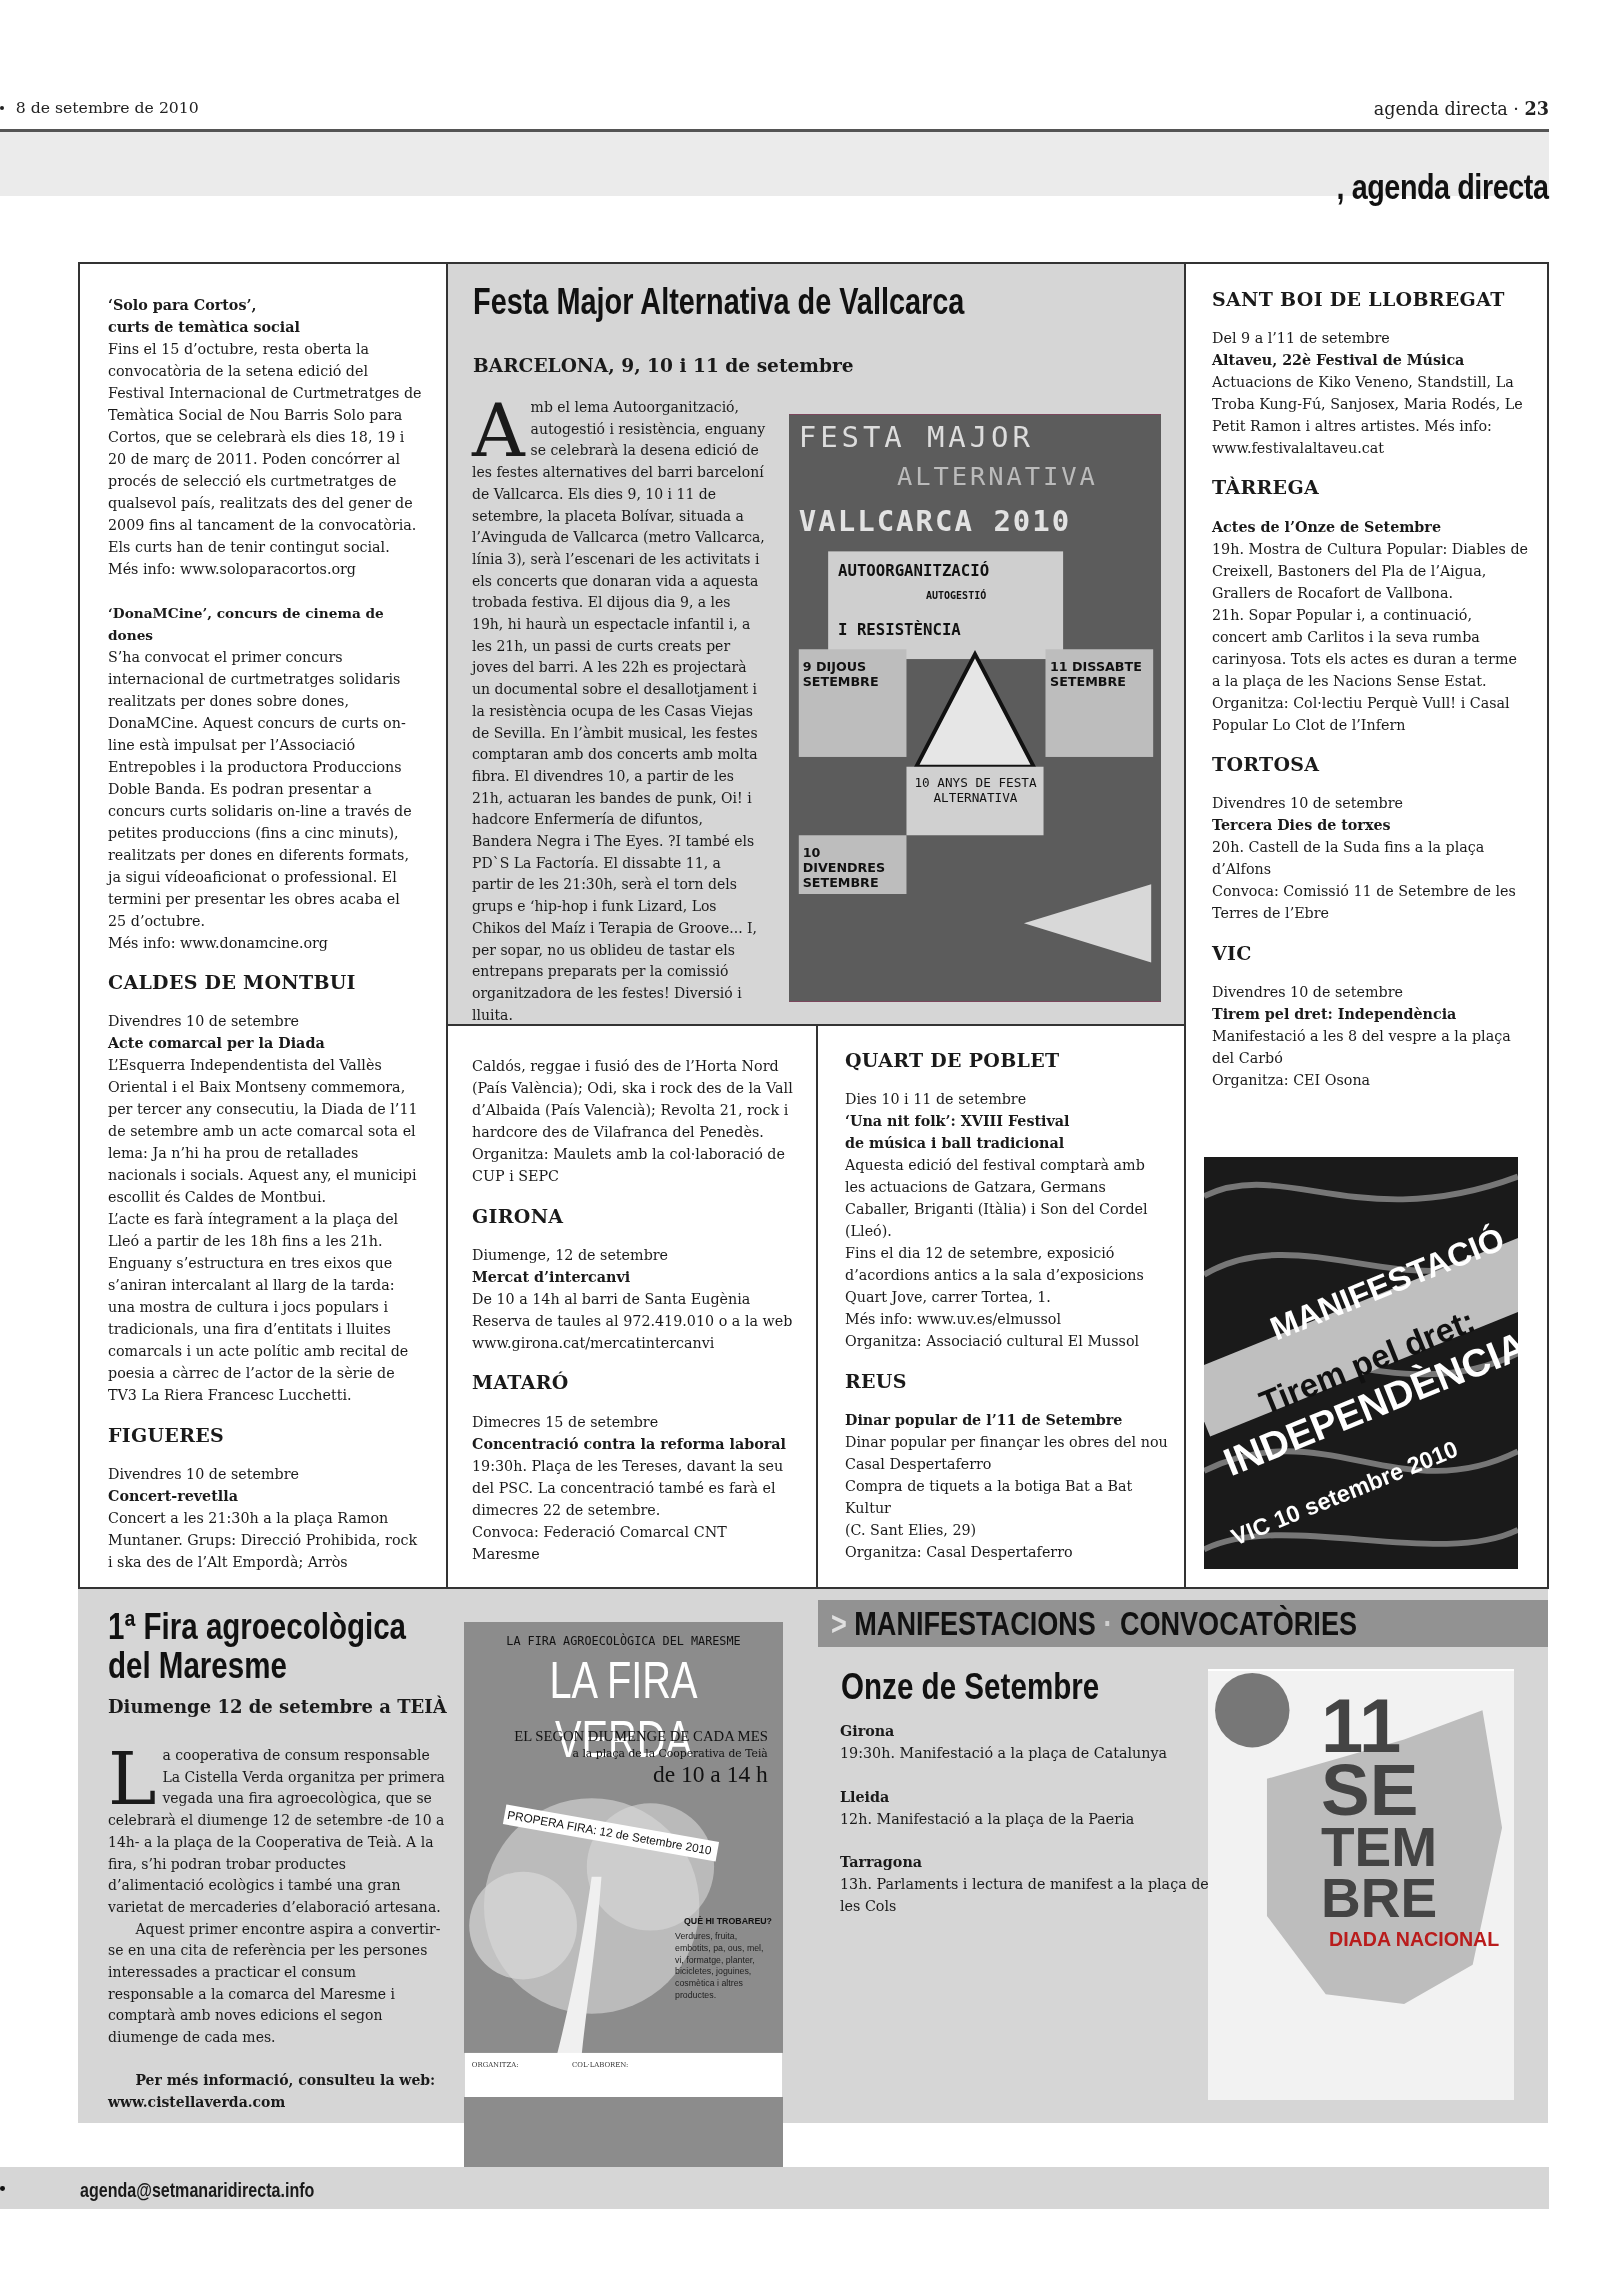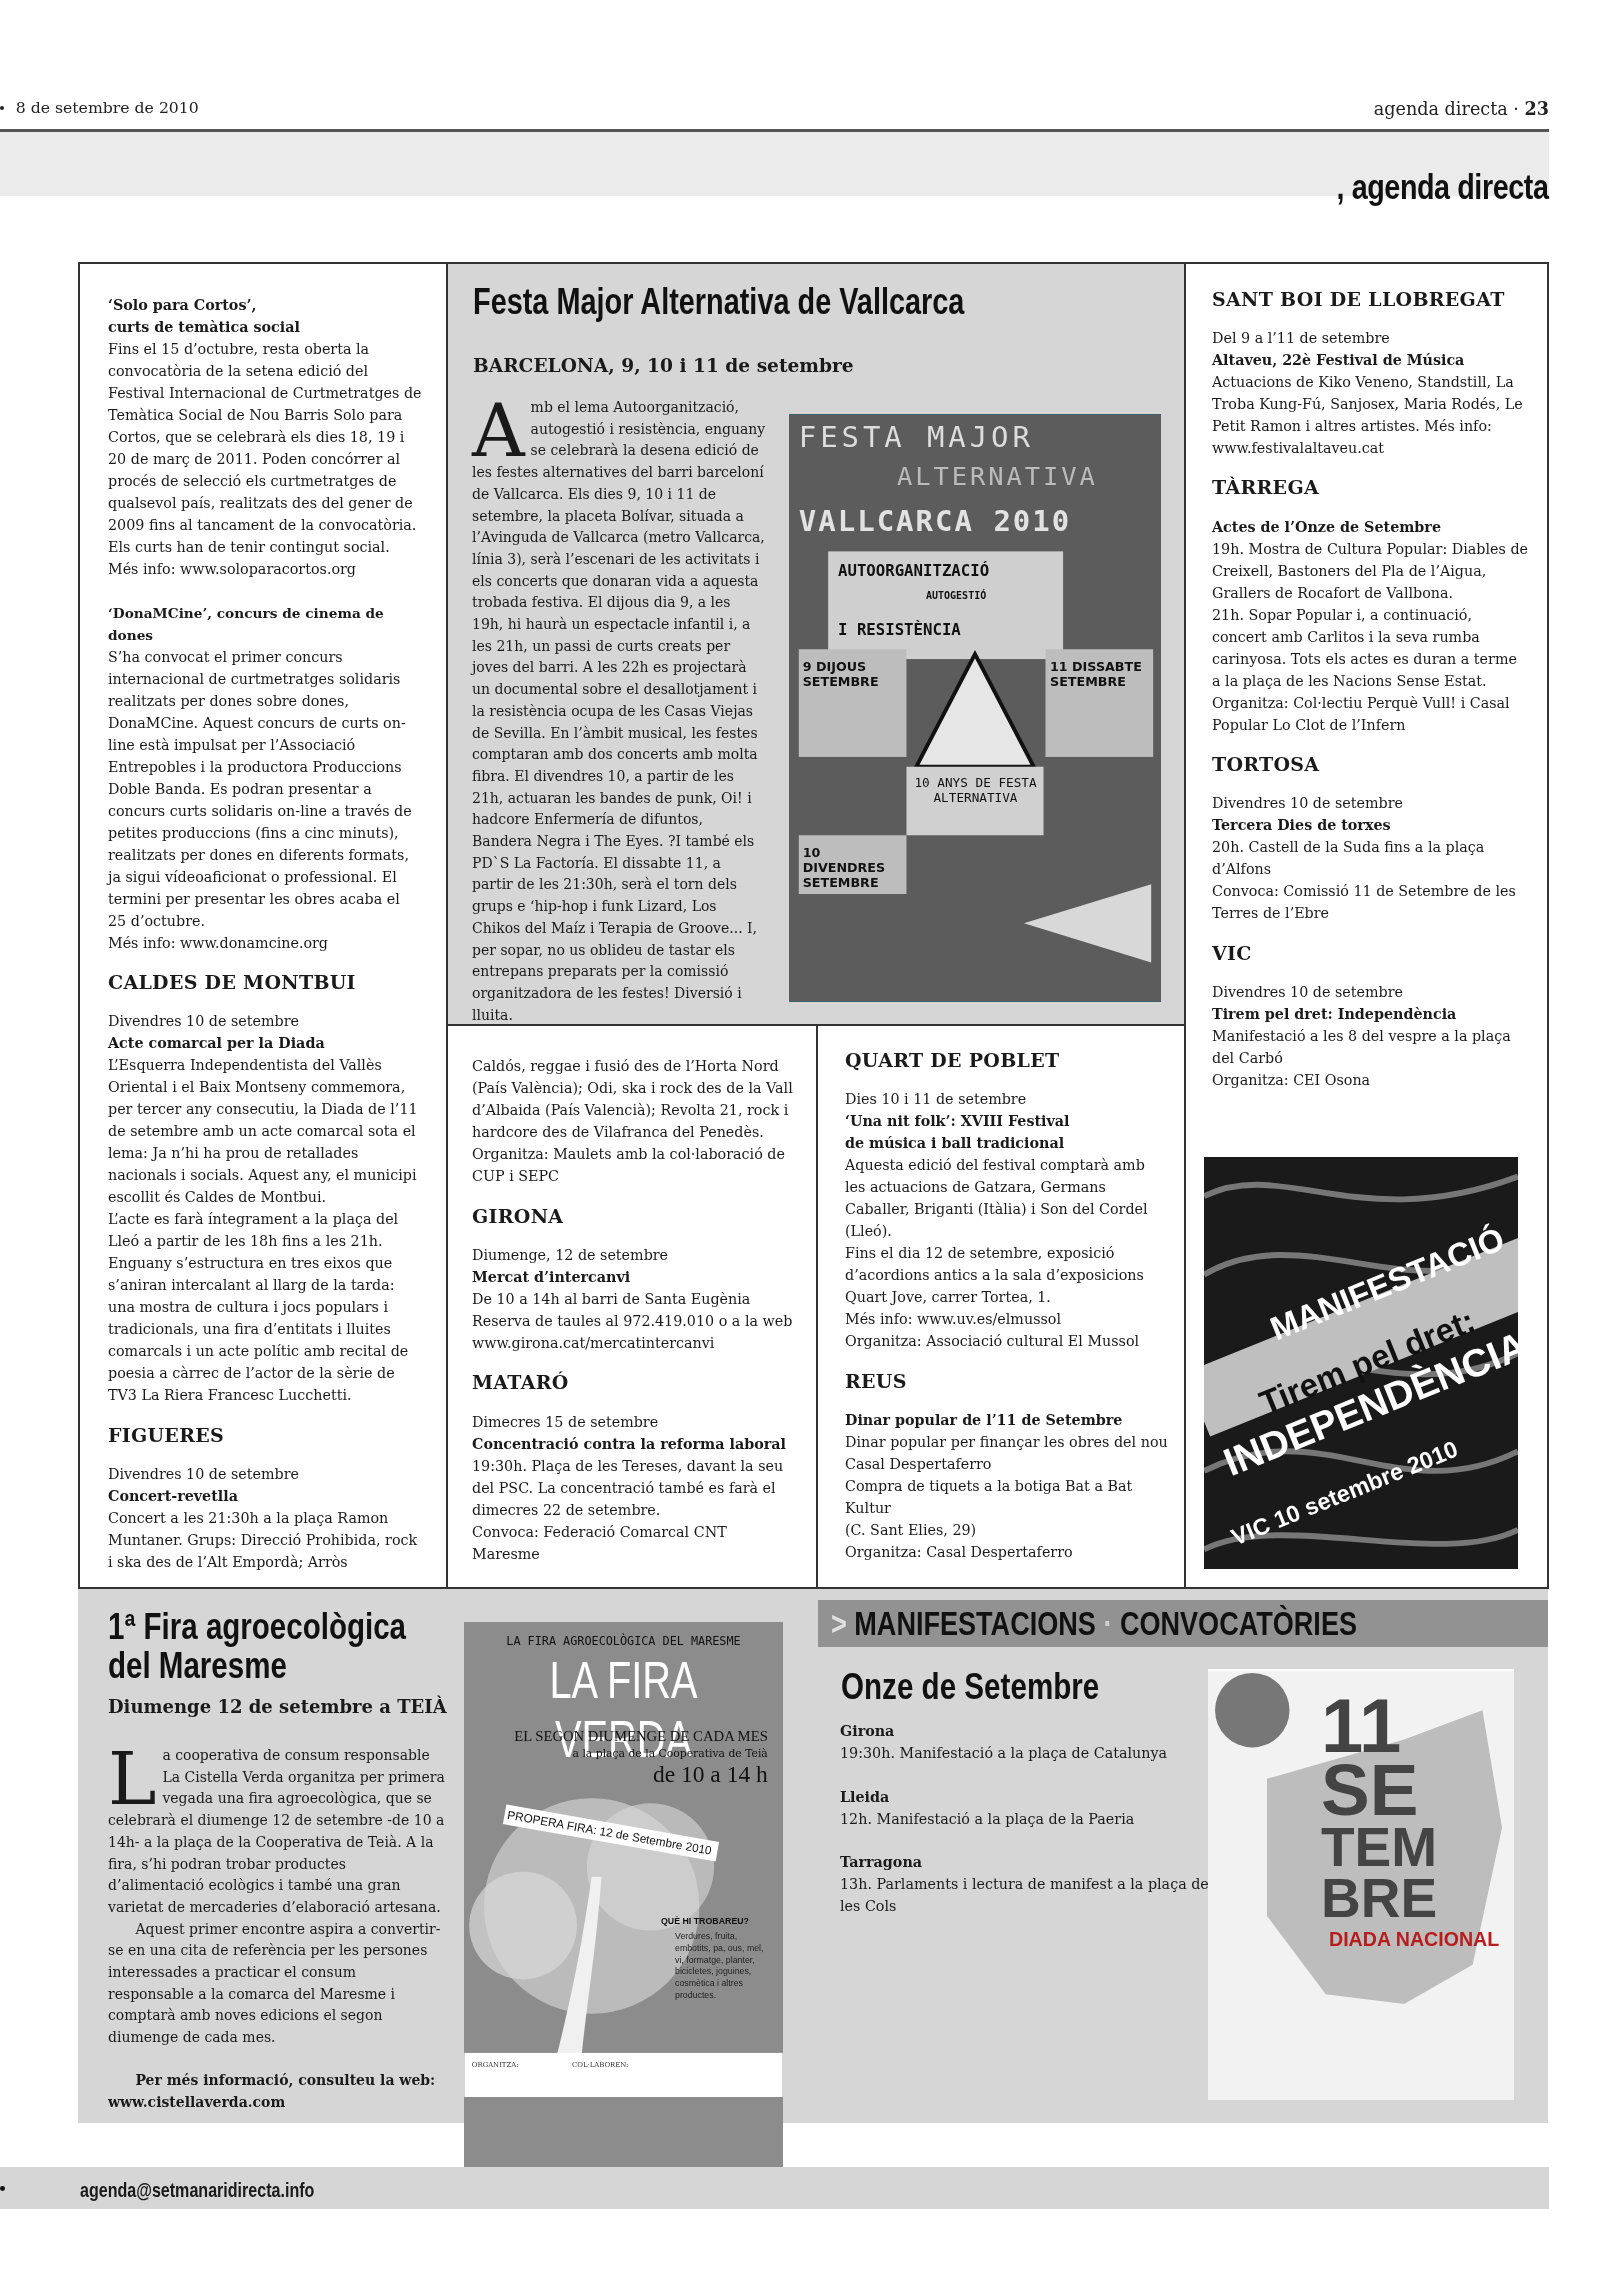--- a/index.html
+++ b/index.html
@@ -64,21 +64,21 @@
   <p>Concert a les 21:30h a la plaça Ramon Muntaner. Grups: Direcció Prohibida, rock i ska des de l’Alt Empordà; Arròs</p>
 </div>
 
 <div class="box graybg" style="left:446px; top:262px; width:740px; height:765px;"></div>
 <div class="bigtitle" style="position:absolute; left:473px; top:281px; font-size:37px; transform:scaleX(0.78); white-space:nowrap;">Festa Major Alternativa de Vallcarca</div>
 <div style="position:absolute; left:473px; top:355px; font-weight:bold; font-size:18.6px;">BARCELONA, 9, 10 i 11 de setembre</div>
 <div class="col" style="left:472px; top:397px; width:294px; font-size:14px; line-height:21.7px;">
   <span class="dropcap">A</span>
   <span>mb el lema Autoorganització, autogestió i resistència, enguany se celebrarà la desena edició de les festes alternatives del barri barceloní de Vallcarca. Els dies 9, 10 i 11 de setembre, la placeta Bolívar, situada a l’Avinguda de Vallcarca (metro Vallcarca, línia 3), serà l’escenari de les activitats i els concerts que donaran vida a aquesta trobada festiva. El dijous dia 9, a les 19h, hi haurà un espectacle infantil i, a les 21h, un passi de curts creats per joves del barri. A les 22h es projectarà un documental sobre el desallotjament i la resistència ocupa de les Casas Viejas de Sevilla. En l’àmbit musical, les festes comptaran amb dos concerts amb molta fibra. El divendres 10, a partir de les 21h, actuaran les bandes de punk, Oi! i hadcore Enfermería de difuntos, Bandera Negra i The Eyes. ?I també els PD`S La Factoría. El dissabte 11, a partir de les 21:30h, serà el torn dels grups e ‘hip-hop i funk Lizard, Los Chikos del Maíz i Terapia de Groove... I, per sopar, no us oblideu de tastar els entrepans preparats per la comissió organitzadora de les festes! Diversió i lluita.</span>
 </div>
-<div class="poster" style="left:789px; top:414px; width:372px; height:588px; background:#0369a1;">
+<div class="poster" style="left:789px; top:414px; width:372px; height:588px; background:#be185d;">
   <svg width="372" height="588" viewBox="0 0 380 600">
     <rect x="0" y="0" width="380" height="600" fill="#5c5c5c"></rect>
     <rect x="40" y="140" width="240" height="110" fill="#cfcfcf"></rect>
     <rect x="10" y="240" width="110" height="110" fill="#bdbdbd"></rect>
     <rect x="262" y="240" width="110" height="110" fill="#bdbdbd"></rect>
     <rect x="10" y="430" width="110" height="60" fill="#bdbdbd"></rect>
     <polygon points="190,245 130,360 250,360" fill="#e6e6e6" stroke="#111" stroke-width="4"></polygon>
     <rect x="120" y="360" width="140" height="70" fill="#d0d0d0"></rect>
     <polygon points="240,520 370,480 370,560" fill="#d8d8d8"></polygon>
   </svg>
@@ -182,21 +182,21 @@
     <circle cx="190" cy="250" r="65" fill="#d8d8d8" opacity="0.6"></circle>
     <path d="M95 440 C110 380 120 330 130 260 L140 260 C135 330 125 390 120 440 Z" fill="#f0f0f0"></path>
     <rect x="0" y="440" width="325" height="45" fill="#ffffff"></rect>
   </svg>
   <div style="position:absolute; left:0; width:319px; top:11.8px; text-align:center; font-family:'DejaVu Sans Mono',monospace; font-size:11.8px; color:#111;">LA FIRA AGROECOLÒGICA DEL MARESME</div>
   <div style="position:absolute; left:0; width:319px; top:29px; text-align:center; font-family:'Liberation Sans',sans-serif; font-size:51px; color:#fff; transform:scaleX(0.78);">LA FIRA VERDA</div>
   <div style="position:absolute; left:9.8px; width:294px; top:106px; text-align:right; font-family:'Liberation Serif',serif; font-size:14.7px; color:#111;">EL SEGON DIUMENGE DE CADA MES</div>
   <div style="position:absolute; left:9.8px; width:294px; top:125px; text-align:right; font-size:10.8px; color:#111;">a la plaça de la Cooperativa de Teià</div>
   <div style="position:absolute; left:9.8px; width:294px; top:139px; text-align:right; font-family:'Liberation Serif',serif; font-size:23.5px; color:#111;">de 10 a 14 h</div>
   <div style="position:absolute; left:39px; top:201px; width:216px; padding:2.9px; background:#fff; transform:rotate(10deg); font-family:'Liberation Sans',sans-serif; font-size:11.8px; color:#111;">PROPERA FIRA: 12 de Setembre 2010</div>
-  <div style="position:absolute; left:197px; top:294px; font-family:'Liberation Sans',sans-serif; font-weight:bold; font-size:8.8px; color:#111;text-align:right;">QUÈ HI TROBAREU?</div>
+  <div style="position:absolute; left:220px; top:294px; font-family:'Liberation Sans',sans-serif; font-weight:bold; font-size:8.8px; color:#111;text-align:right;">QUÈ HI TROBAREU?</div>
   <div style="position:absolute; left:211px; top:309px; width:98px; font-family:'Liberation Sans',sans-serif; font-size:8.8px; line-height:11.8px; color:#222;">Verdures, fruita, embotits, pa, ous, mel, vi, formatge, planter, bicicletes, joguines, cosmètica i altres productes.</div>
   <div style="position:absolute; left:7.8px; top:439px; font-size:6.9px; color:#333;">ORGANITZA:</div>
   <div style="position:absolute; left:108px; top:439px; font-size:6.9px; color:#333;">COL·LABOREN:</div>
 </div>
 
 <div class="graybg" style="position:absolute; left:818px; top:1589px; width:730px; height:534px;"></div>
 <div style="position:absolute; left:818px; top:1600px; width:730px; height:47px; background:#929292;"></div>
 <div style="position:absolute; left:831px; top:1605px; font-family:'Liberation Sans',sans-serif; font-weight:bold; font-size:33px; white-space:nowrap; transform:scaleX(0.82); transform-origin:left center;">
   <span style="color:#e0e0e0;">&gt;</span>
   <span style="color:#111;">MANIFESTACIONS</span>

